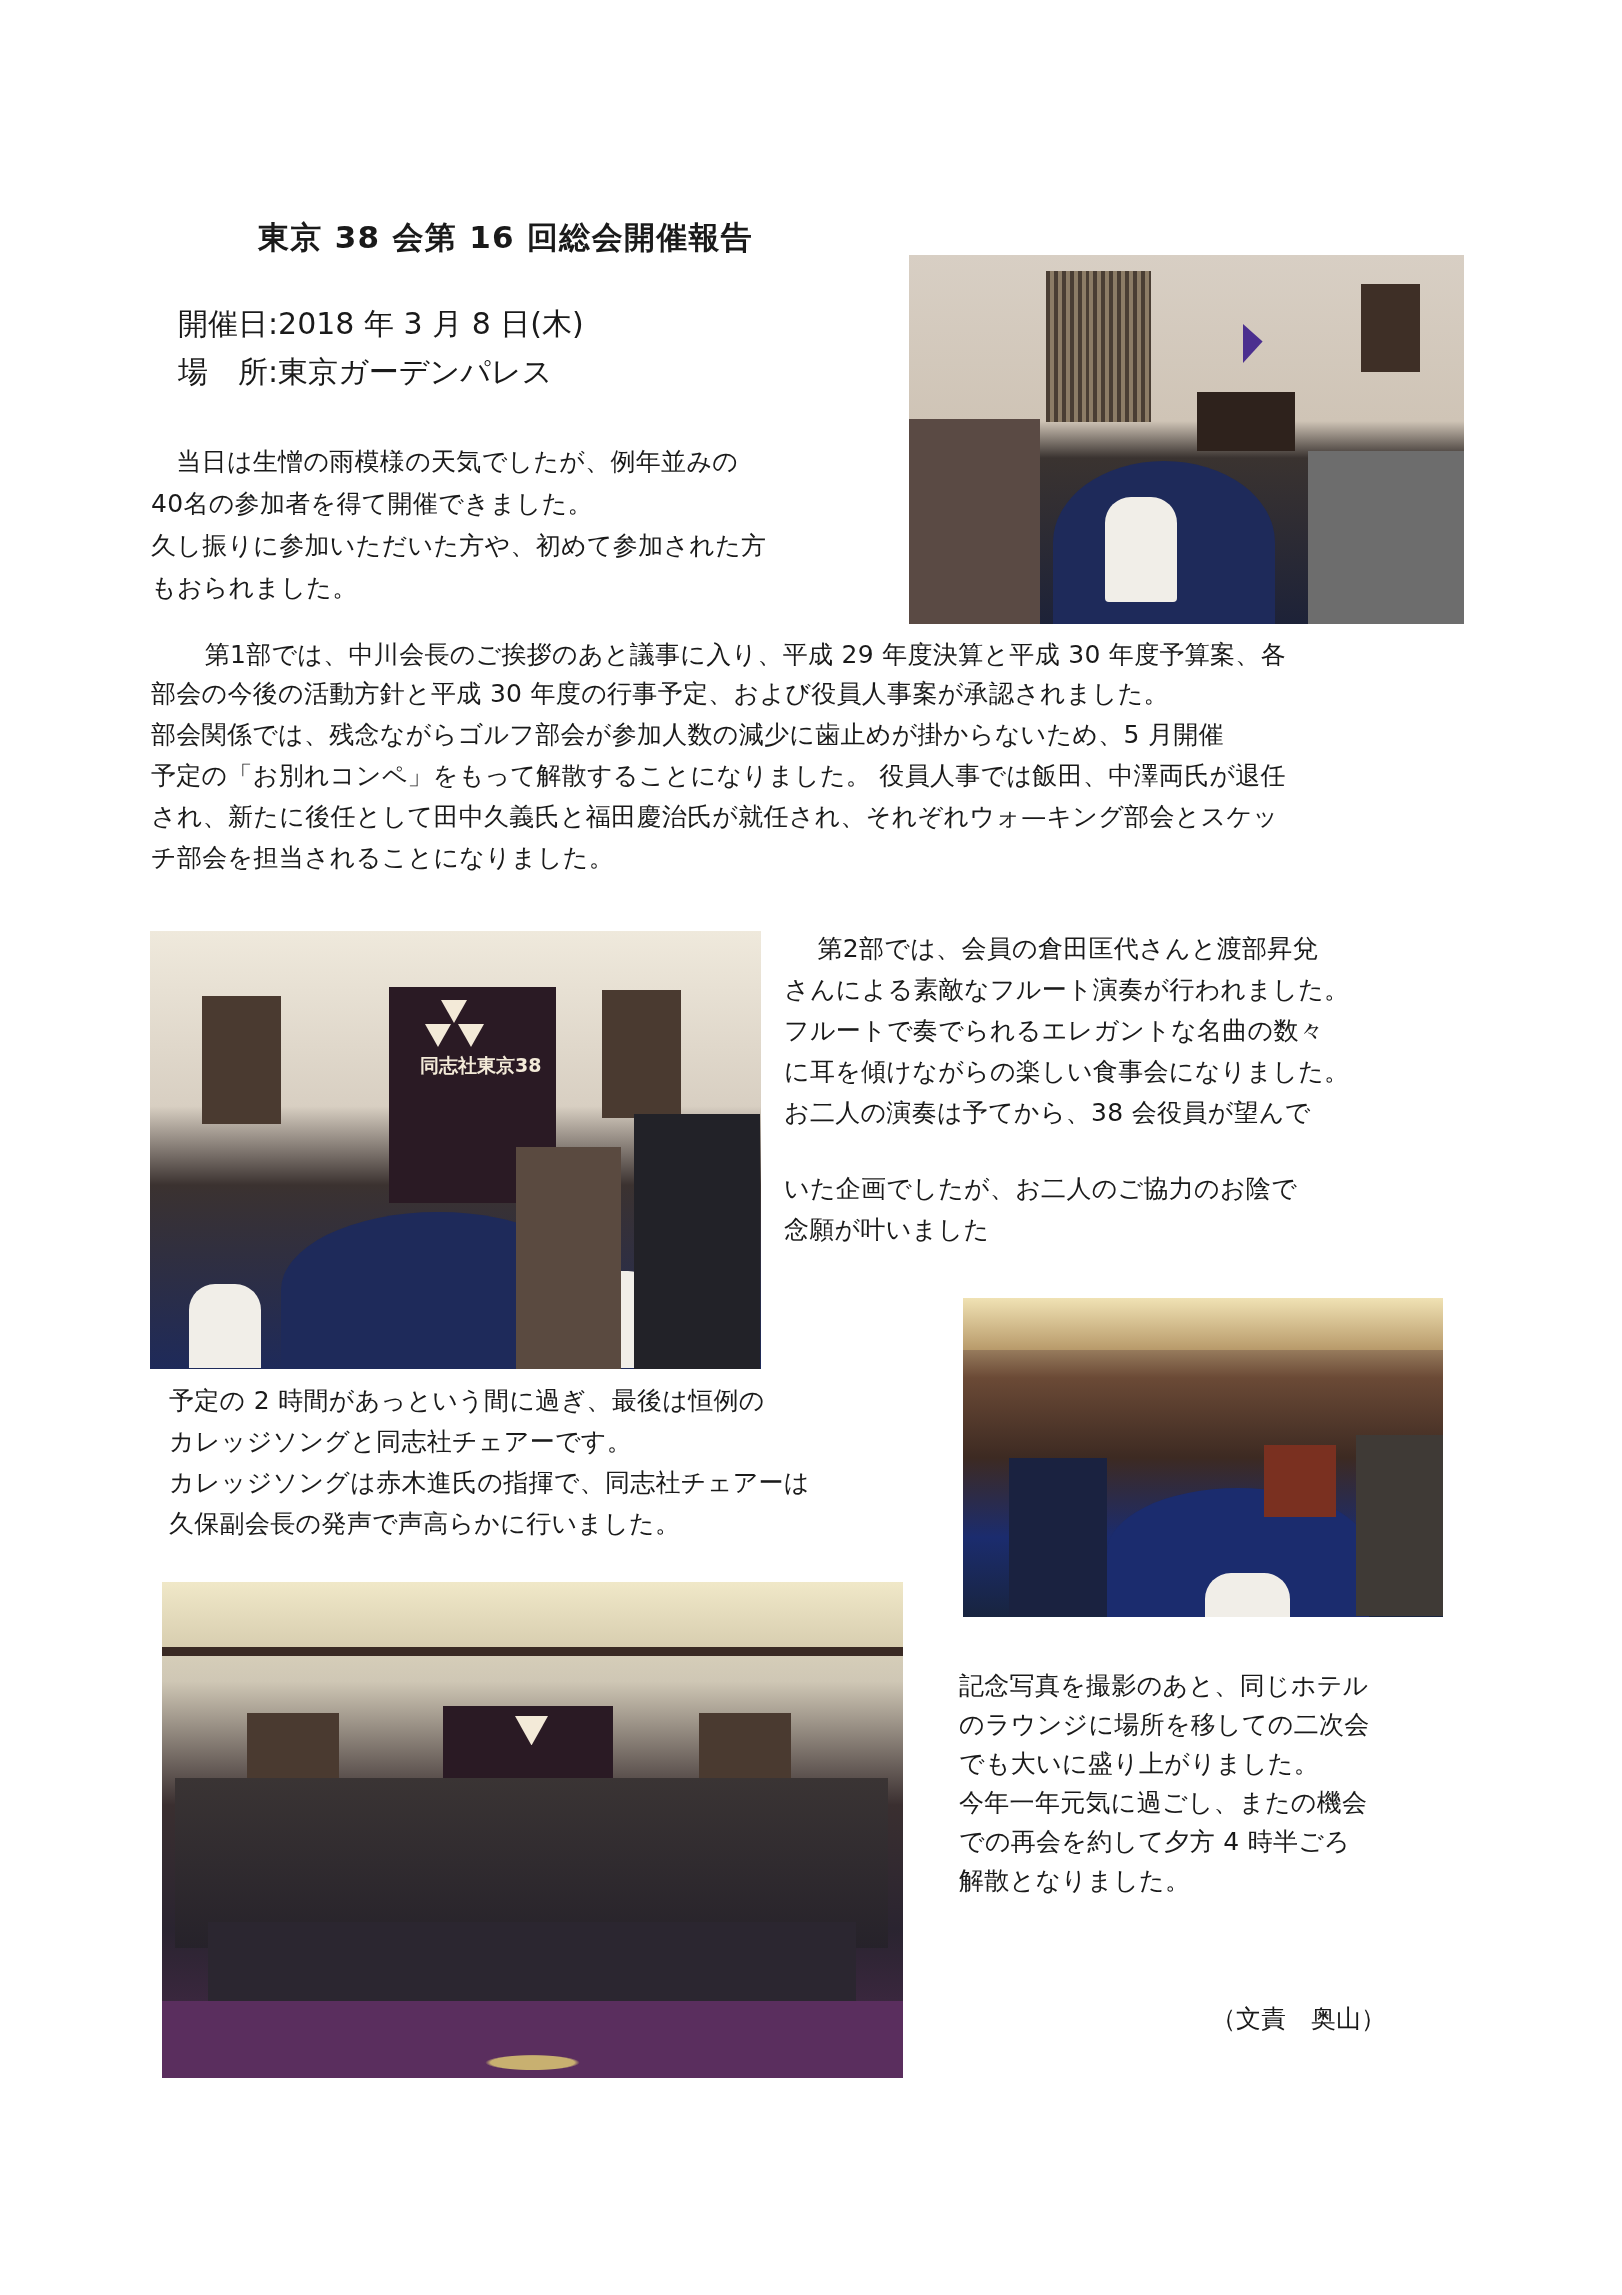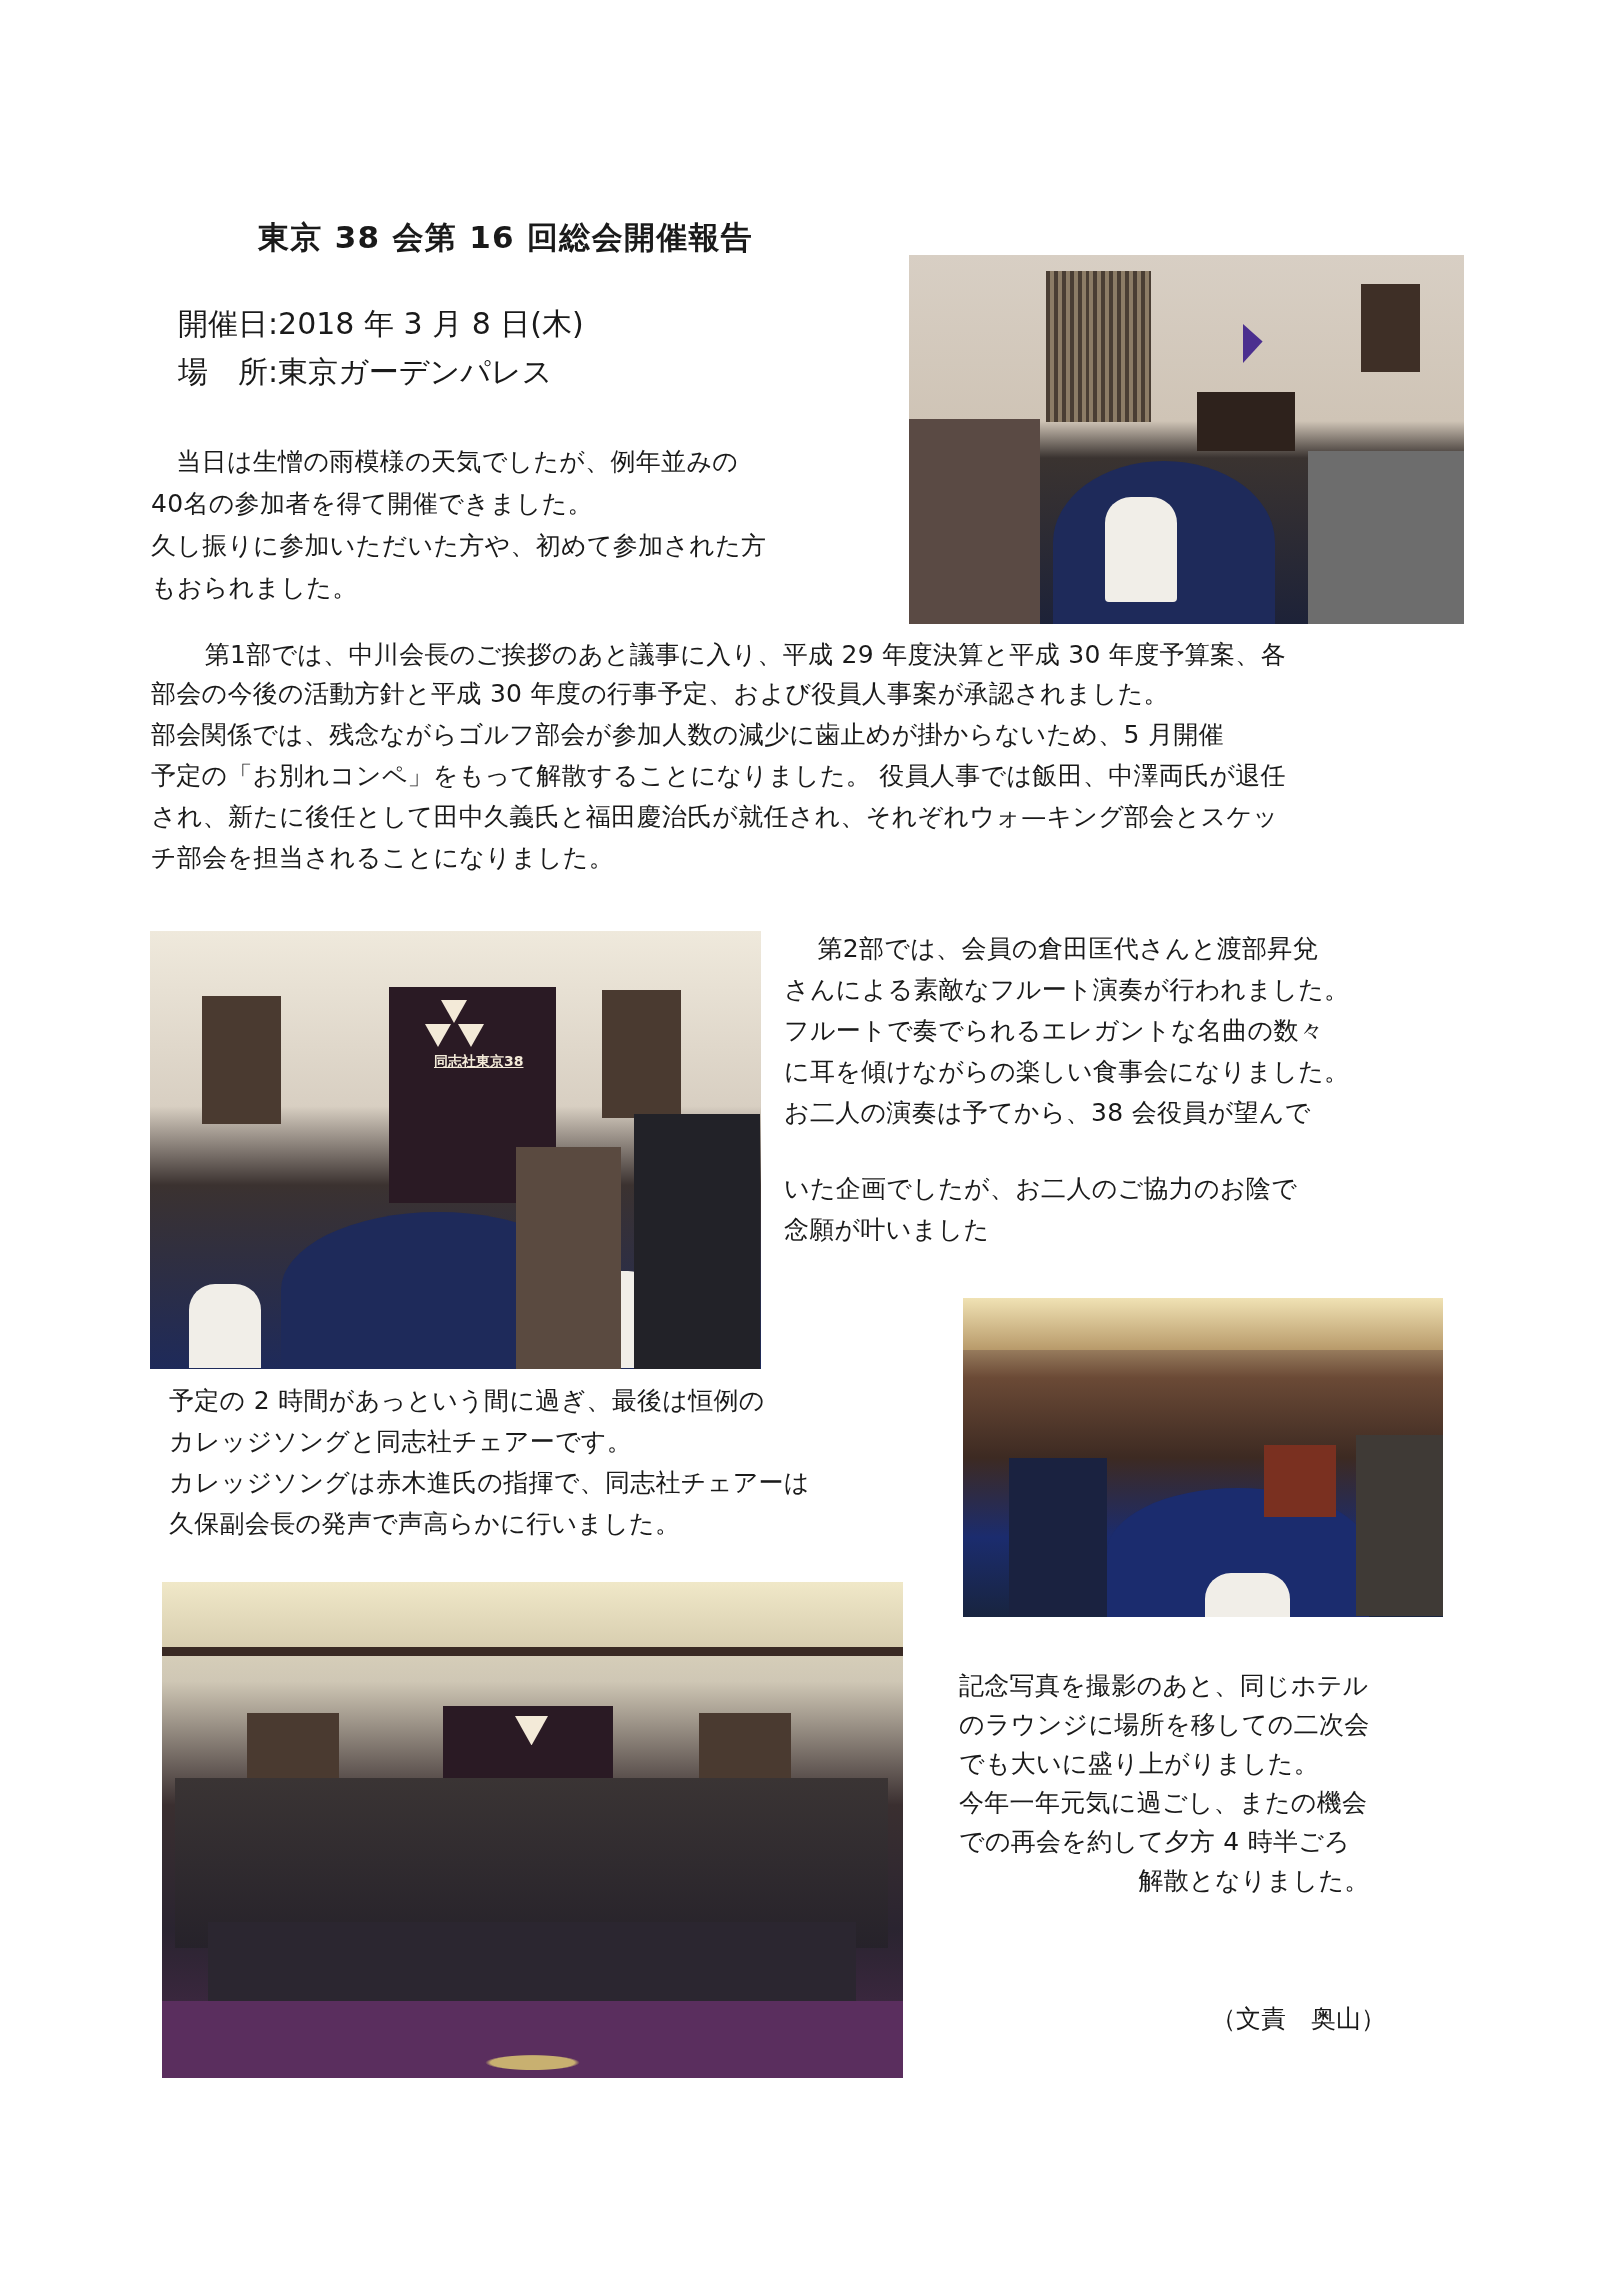--- a/index.html
+++ b/index.html
@@ -66,21 +66,21 @@
   <div class="line" style="height:41px;">チ部会を担当されることになりました。</div>
 </div>
 
 <div id="p2" class="photo">
   <div class="layer" style="left:52px; top:65px; width:79px; height:128px; background:#4a3a30;"></div>
   <div class="layer" style="left:452px; top:59px; width:79px; height:128px; background:#4a3a30;"></div>
   <div class="layer" style="left:239px; top:56px; width:167px; height:216px; background:#2a1a24;"></div>
   <div class="layer" style="left:291px; top:69px; width:26px; height:23px; background:#f3ead8; clip-path:polygon(0 0,100% 0,50% 100%);"></div>
   <div class="layer" style="left:275px; top:93px; width:26px; height:23px; background:#f3ead8; clip-path:polygon(0 0,100% 0,50% 100%);"></div>
   <div class="layer" style="left:308px; top:93px; width:26px; height:23px; background:#f3ead8; clip-path:polygon(0 0,100% 0,50% 100%);"></div>
-  <div class="layer" style="left:284px; top:122px; font-size:14px; font-weight:bold; color:#f3ead8; white-space:nowrap;text-decoration:underline;">同志社東京38</div>
+  <div class="layer" style="left:270px; top:122px; font-size:19px; font-weight:bold; color:#f3ead8; white-space:nowrap;">同志社東京38</div>
   <div class="layer" style="left:131px; top:281px; width:314px; height:156px; background:#1e2a5a; border-radius:50% 50% 0 0;"></div>
   <div class="layer" style="left:39px; top:353px; width:72px; height:84px; background:#f1eee8; border-radius:26px 26px 0 0;"></div>
   <div class="layer" style="left:432px; top:340px; width:72px; height:97px; background:#f1eee8; border-radius:26px 26px 0 0;"></div>
   <div class="layer" style="left:366px; top:216px; width:105px; height:222px; background:#5a4a40;"></div>
   <div class="layer" style="left:484px; top:183px; width:126px; height:255px; background:#222228;"></div>
 </div>
 
 <div class="abs" style="left:784px; top:932px;">
   <div class="line" style="height:41px;">　 第2部では、会員の倉田匡代さんと渡部昇兌</div>
   <div class="line" style="height:41px;">さんによる素敵なフルート演奏が行われました。</div>
@@ -118,17 +118,17 @@
   <div class="layer" style="left:46px; top:340px; width:648px; height:98px; background:#2b2630;"></div>
   <div class="layer" style="left:0; top:419px; width:741px; height:77px; background:radial-gradient(ellipse at 50% 80%, #c8b070 0 8%, #5a2e5e 9% 100%);"></div>
 </div>
 
 <div class="abs" style="left:959px; top:1669px;">
   <div class="line" style="height:39px;">記念写真を撮影のあと、同じホテル</div>
   <div class="line" style="height:39px;">のラウンジに場所を移しての二次会</div>
   <div class="line" style="height:39px;">でも大いに盛り上がりました。</div>
   <div class="line" style="height:39px;">今年一年元気に過ごし、またの機会</div>
   <div class="line" style="height:39px;">での再会を約して夕方 4 時半ごろ</div>
-  <div class="line" style="height:39px;text-align:right;">解散となりました。</div>
+  <div class="line" style="height:39px;">解散となりました。</div>
 </div>
 
 <div class="abs sig" style="left:1211px; top:2002px;">（文責　奥山）</div>
 
 
 </body></html>

